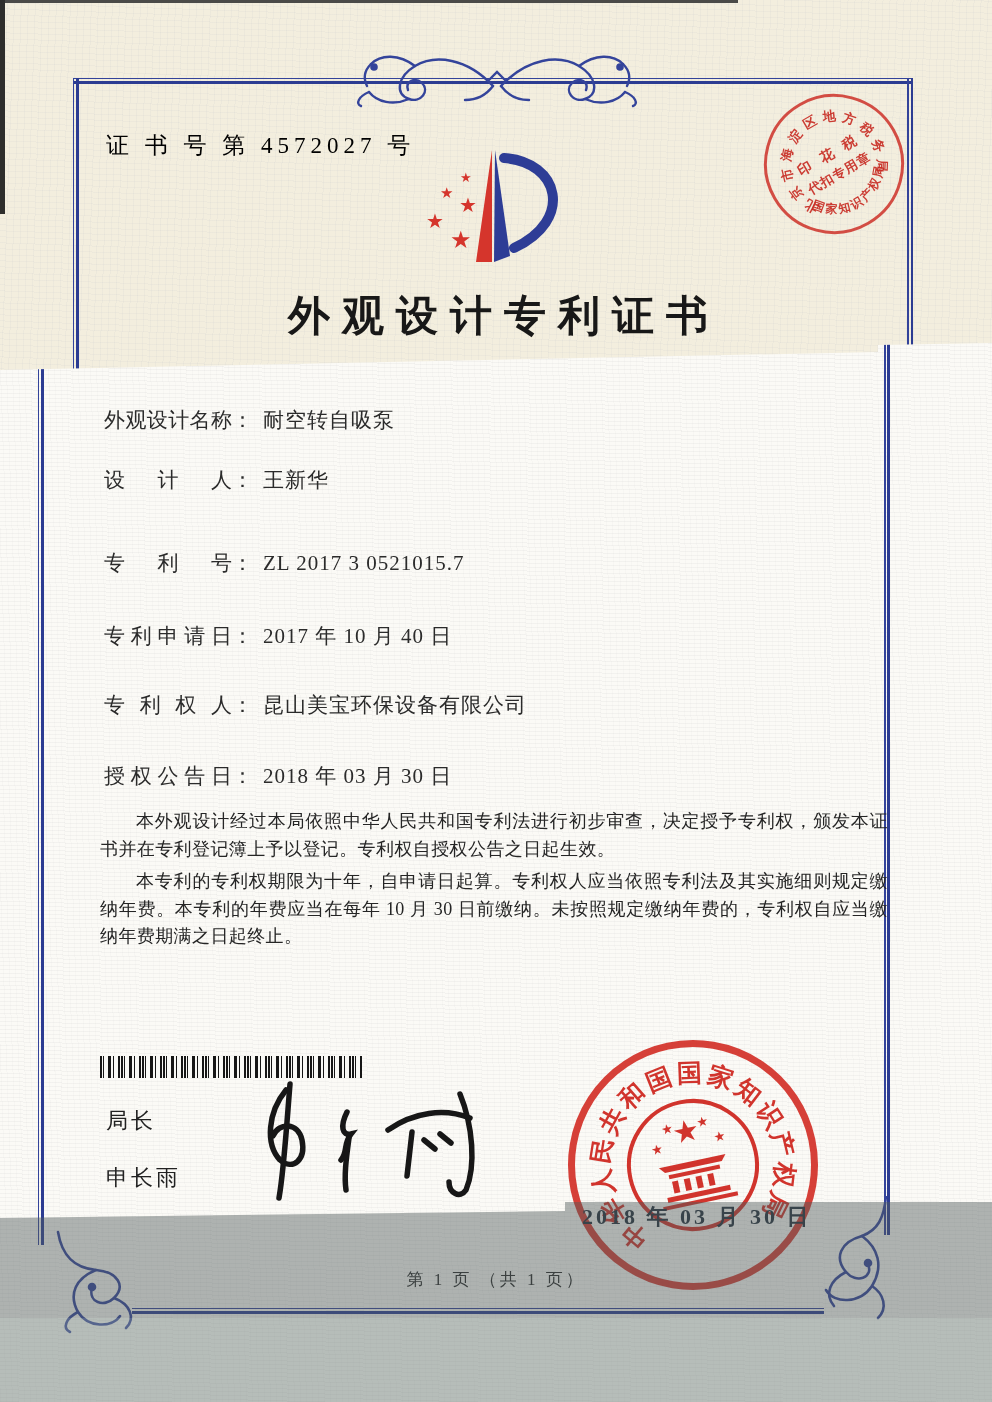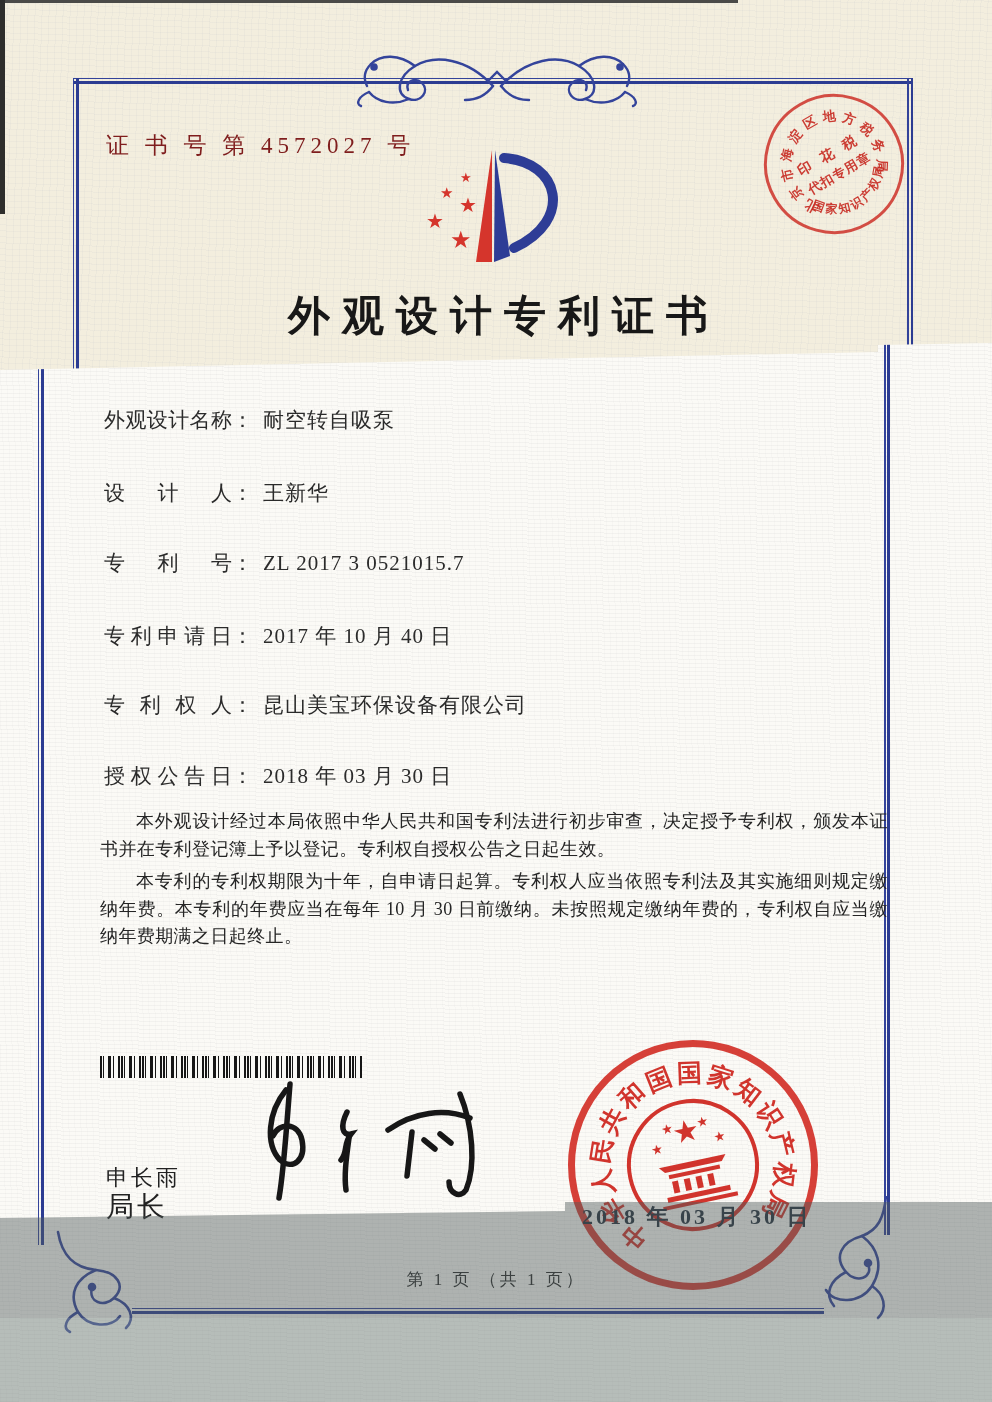--- a/index.html
+++ b/index.html
@@ -25,21 +25,21 @@
   .hline{position:absolute;height:6px;
     background:linear-gradient(180deg,#33439a 0 1.5px,transparent 1.5px 3.5px,#2c3c92 3.5px 6px);}
   .vline{position:absolute;width:6px;
     background:linear-gradient(90deg,#33439a 0 1.5px,transparent 1.5px 3.5px,#2c3c92 3.5px 6px);}
 
   .ornament{position:absolute;color:#34449b;}
 
   
   .cert-no{
     position:absolute;left:106px;top:130px;
-    font-size:23px;color:#7f1d1d;letter-spacing:5px;white-space:nowrap;
+    font-size:23px;color:#000000;letter-spacing:5px;white-space:nowrap;
   }
   .logo{position:absolute;left:412px;top:136px;width:190px;height:150px;}
   .doc-title{
     position:absolute;left:8px;top:288px;width:992px;text-align:center;
     font-size:42px;font-weight:bold;color:#181818;letter-spacing:12px;white-space:nowrap;
   }
 
   
   .round-seal{position:absolute;border-radius:50%;}
   .round-seal span{position:absolute;left:50%;top:50%;font-weight:bold;line-height:1;}
@@ -83,21 +83,21 @@
     position:absolute;left:100px;top:1056px;width:262px;height:22px;
     background:
       repeating-linear-gradient(90deg,
         #161616 0 2px,#f8f8f5 2px 3px,
         #161616 3px 4px,#f8f8f5 4px 8px,
         #161616 8px 11px,#f8f8f5 11px 13px,
         #161616 13px 14px,#f8f8f5 14px 18px,
         #161616 18px 20px,#f8f8f5 20px 21px);
   }
 
-  .director-title{position:absolute;left:106px;top:1188px;font-size:28px;color:#222;
+  .director-title{position:absolute;left:106px;top:1106px;font-size:22px;color:#222;
     font-family:"Liberation Sans","DejaVu Sans",sans-serif;letter-spacing:3px;}
   .director-name{position:absolute;left:106px;top:1163px;font-size:22px;color:#222;
     font-family:"Liberation Sans","DejaVu Sans",sans-serif;letter-spacing:3px;}
   .signature{position:absolute;left:252px;top:1078px;width:240px;height:128px;}
 
   .cnipa-seal{
     left:568px;top:1040px;width:236px;height:236px;
     border:7px solid rgba(208,38,30,0.88);color:rgba(205,35,27,0.92);
     transform:rotate(-12deg);
   }
@@ -197,21 +197,21 @@
   <div class="page-overlay">
 
     <div class="vline" style="left:38px;top:345px;height:900px;"></div>
     <div class="vline" style="left:884px;top:340px;height:895px;"></div>
 
     <div class="field-row" style="top:406px;">
       <span class="flabel">外观设计名称</span>
         <span class="fcolon">：</span>
         <span class="fvalue">耐空转自吸泵</span>
     </div>
-    <div class="field-row" style="top:479px;">
+    <div class="field-row" style="top:466px;">
       <span class="flabel">设计人</span>
         <span class="fcolon">：</span>
         <span class="fvalue">王新华</span>
     </div>
     <div class="field-row" style="top:549px;">
       <span class="flabel">专利号</span>
         <span class="fcolon">：</span>
         <span class="fvalue">ZL 2017 3 0521015.7</span>
     </div>
     <div class="field-row" style="top:622px;">

